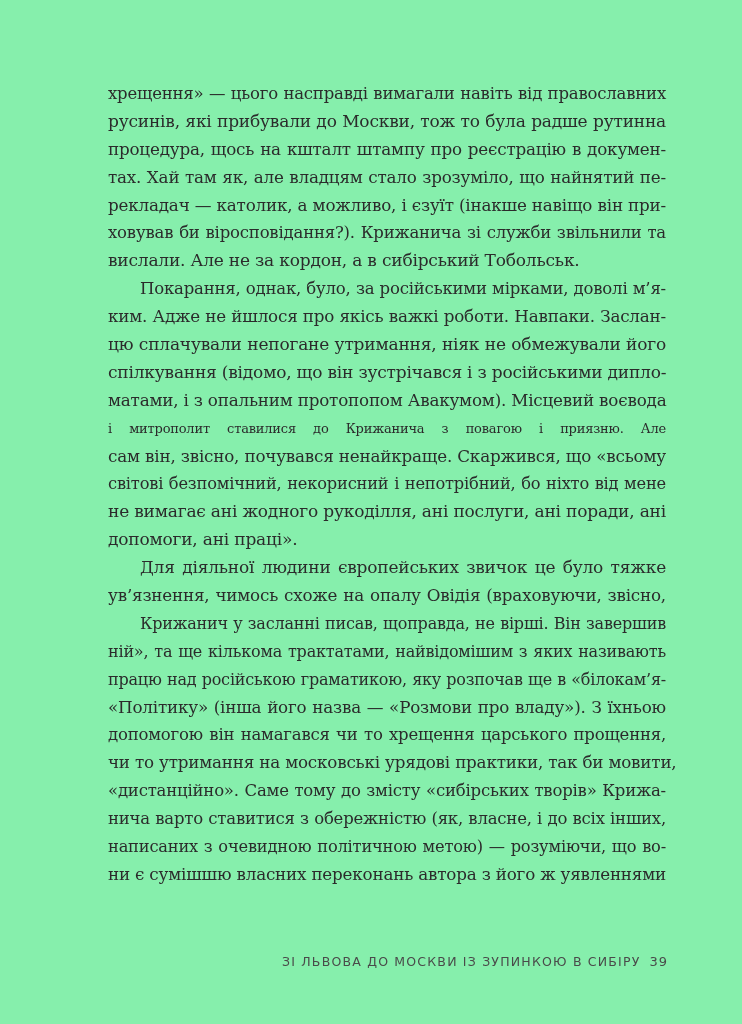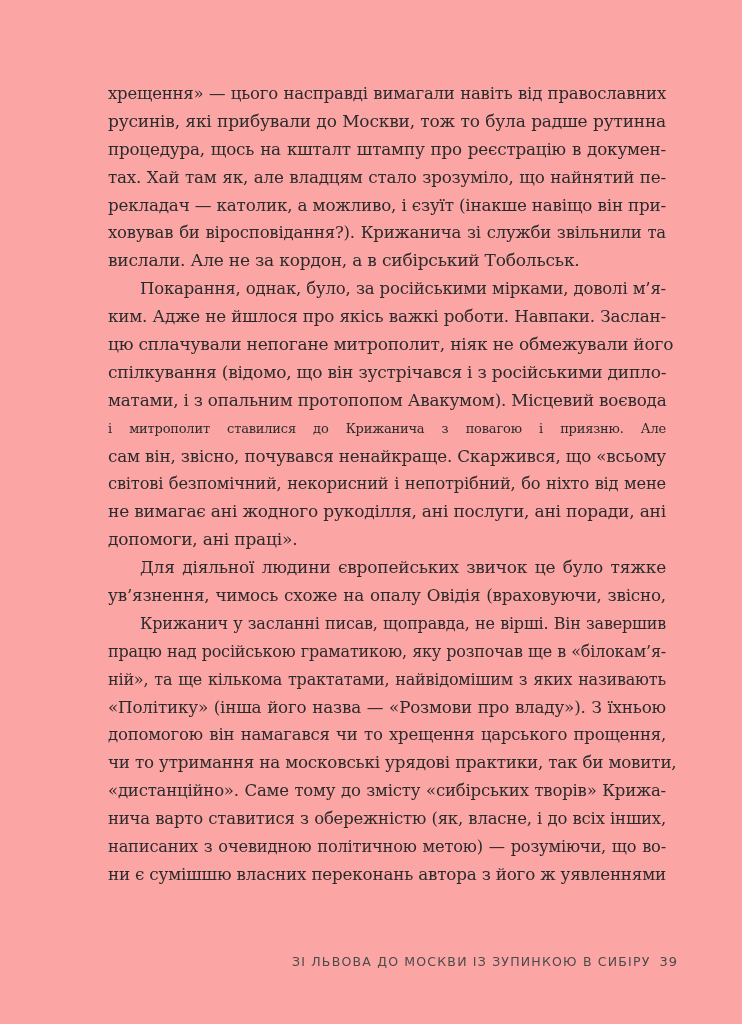--- a/index.html
+++ b/index.html
@@ -11,21 +11,21 @@
     width: 742px;
     height: 1024px;
     position: relative;
     overflow: hidden;
   }
   .page {
     position: absolute;
     left: 0; top: 0;
     width: 742px;
     height: 1024px;
-    background: #fca5a5;
+    background: #86efac;
   }
   .text-block {
     position: absolute;
     left: 108px;
     top: 80px;
     width: 558px;
     font-family: "DejaVu Serif", serif;
     font-size: 17px;
     line-height: 27.9px;
     color: #2b2b2b;
@@ -41,21 +41,21 @@
   }
   .line.last {
     text-align-last: left;
   }
   .line.indent {
     padding-left: 32px;
   }
   .footer {
     position: absolute;
     top: 954px;
-    left: 292px;
+    left: 282px;
     width: 386px;
     height: 20px;
     font-family: "DejaVu Sans", sans-serif;
     font-size: 12.5px;
     color: #4a4a4a;
     letter-spacing: 1.2px;
   }
   .running-title {
     position: absolute;
     left: 0;
@@ -82,39 +82,39 @@
       <span class="line" style="font-size: 16.75px;">процедура, щось на кшталт штампу про реєстрацію в докумен-</span>
       <span class="line" style="font-size: 16.75px;">тах. Хай там як, але владцям стало зрозуміло, що найнятий пе-</span>
       <span class="line" style="font-size: 16.75px;">рекладач — католик, а можливо, і єзуїт (інакше навіщо він при-</span>
       <span class="line" style="font-size: 16.5px;">ховував би віросповідання?). Крижанича зі служби звільнили та</span>
       <span class="line last" style="font-size: 17px;">вислали. Але не за кордон, а в сибірський Тобольськ.</span>
     </div>
 
     <div class="paragraph">
       <span class="line indent" style="font-size: 16.5px;">Покарання, однак, було, за російськими мірками, доволі м’я-</span>
       <span class="line" style="font-size: 16.75px;">ким. Адже не йшлося про якісь важкі роботи. Навпаки. Заслан-</span>
-      <span class="line" style="font-size: 17px;">цю сплачували непогане митрополит, ніяк не обмежували його</span>
+      <span class="line" style="font-size: 17px;">цю сплачували непогане утримання, ніяк не обмежували його</span>
       <span class="line" style="font-size: 17px;">спілкування (відомо, що він зустрічався і з російськими дипло-</span>
       <span class="line" style="font-size: 16.75px;">матами, і з опальним протопопом Авакумом). Місцевий воєвода</span>
       <span class="line" style="font-size: 13px;">і митрополит ставилися до Крижанича з повагою і приязню. Але</span>
       <span class="line" style="font-size: 16.75px;">сам він, звісно, почувався ненайкраще. Скаржився, що «всьому</span>
       <span class="line" style="font-size: 16.25px;">світові безпомічний, некорисний і непотрібний, бо ніхто від мене</span>
       <span class="line" style="font-size: 17px;">не вимагає ані жодного рукоділля, ані послуги, ані поради, ані</span>
       <span class="line last" style="font-size: 17px;">допомоги, ані праці».</span>
     </div>
 
     <div class="paragraph">
       <span class="line indent" style="font-size: 17px;">Для діяльної людини європейських звичок це було тяжке</span>
       <span class="line" style="font-size: 16.75px;">ув’язнення, чимось схоже на опалу Овідія (враховуючи, звісно,</span>
     </div>
 
     <div class="paragraph">
       <span class="line indent" style="font-size: 16px;">Крижанич у засланні писав, щоправда, не вірші. Він завершив</span>
+      <span class="line" style="font-size: 16px;">ній», та ще кількома трактатами, найвідомішим з яких називають</span>
       <span class="line" style="font-size: 16px;">працю над російською граматикою, яку розпочав ще в «білокам’я-</span>
-      <span class="line" style="font-size: 16px;">ній», та ще кількома трактатами, найвідомішим з яких називають</span>
       <span class="line" style="font-size: 16.75px;">«Політику» (інша його назва — «Розмови про владу»). З їхньою</span>
       <span class="line" style="font-size: 16.5px;">допомогою він намагався чи то хрещення царського прощення,</span>
       <span class="line" style="font-size: 16.75px;">чи то утримання на московські урядові практики, так би мовити,</span>
       <span class="line" style="font-size: 16.5px;">«дистанційно». Саме тому до змісту «сибірських творів» Крижа-</span>
       <span class="line" style="font-size: 16.5px;">нича варто ставитися з обережністю (як, власне, і до всіх інших,</span>
       <span class="line" style="font-size: 16.25px;">написаних з очевидною політичною метою) — розуміючи, що во-</span>
       <span class="line" style="font-size: 16.75px;">ни є сумішшю власних переконань автора з його ж уявленнями</span>
     </div>
   </div>
 

